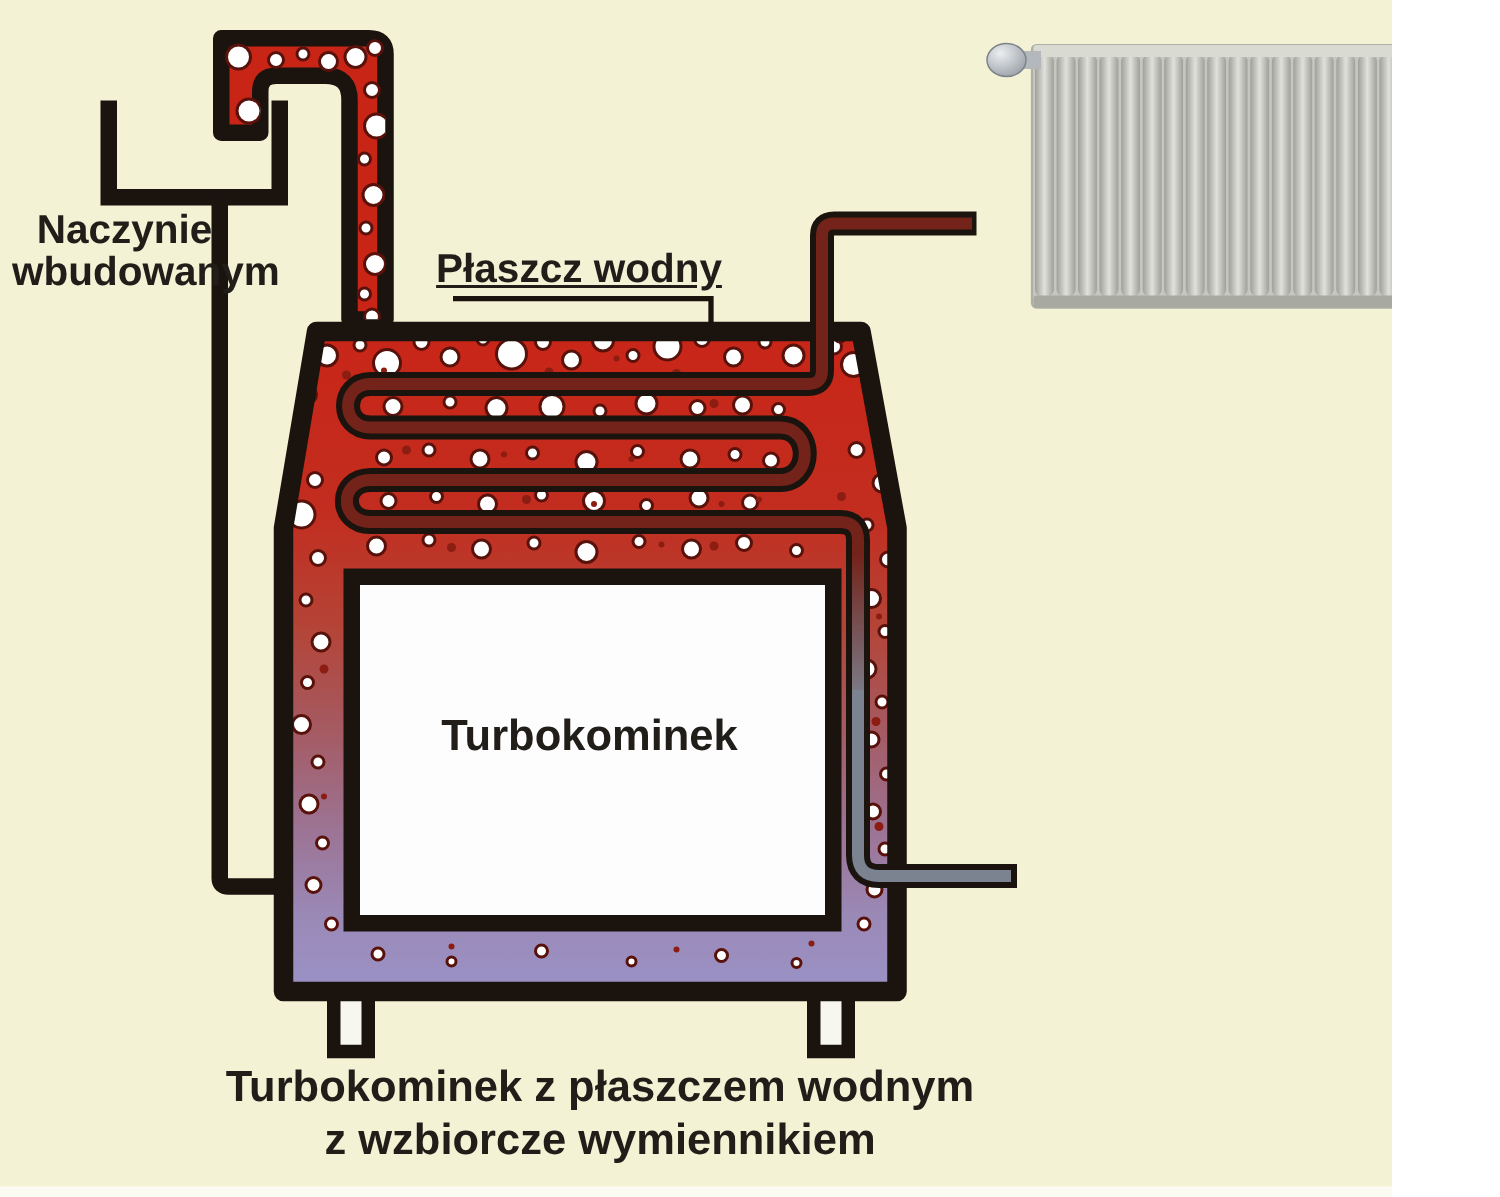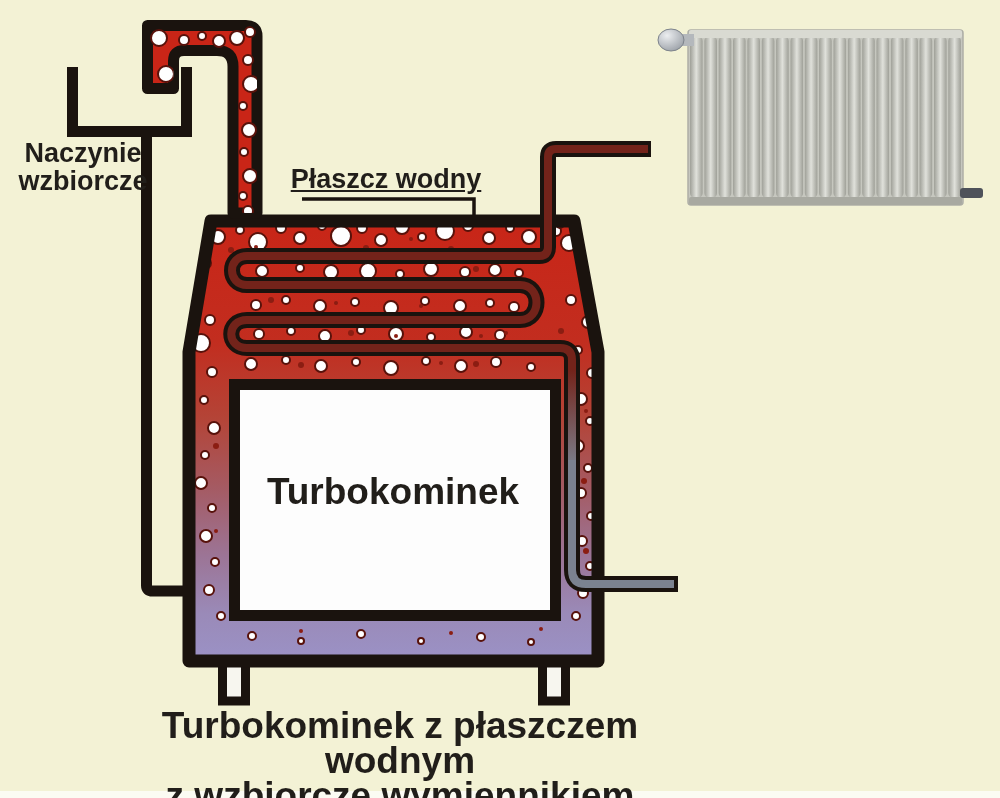--- a/index.html
+++ b/index.html
@@ -1,22 +1,22 @@
 <!DOCTYPE html>
 <html style="--bg: #f3f2d5; --outline: #1a130e; --water-hot: #c92517; --pipe-cool: #7b8290; --text: #211e1a;"><head>
 <meta charset="utf-8">
 <style>
   html,body{margin:0;padding:0;}
   body{font-family:"Liberation Sans",sans-serif;}
-  #stage{position:relative;width:1000px;height:798px;background:var(--bg,#f3f2d5);overflow:hidden;}
+  #stage{position:relative;width:928px;height:798px;background:var(--bg,#f3f2d5);overflow:hidden;}
   #stage svg{position:absolute;left:0;top:0;}
   .lbl{position:absolute;font-weight:bold;color:var(--text,#211e1a);text-align:center;
        -webkit-font-smoothing:antialiased;}
   .lbl-small{font-size:27px;line-height:28px;}
-  .lbl-big{font-size:37px;line-height:35px;}
+  .lbl-big{font-size:29px;line-height:35px;}
 </style>
 </head>
 <body>
 
 <div id="stage">
 
 <svg width="1000" height="798" viewBox="0 0 1000 798">
   <defs>
     <linearGradient id="jg" x1="0" y1="214" x2="0" y2="668" gradientUnits="userSpaceOnUse">
       <stop offset="0" stop-color="#c92517"></stop>
@@ -246,21 +246,21 @@
 
   <g>
     <path d="M651,149 H556 Q548,149 548,157 V247 Q548,256 539,256 H247 C227,256 227,285 247,285 H520 C542,285 542,320 520,320 H247 C226,320 226,348 247,348 H560 Q572,348 572,360 V570 Q572,584 586,584 H678" fill="none" style="stroke:var(--outline,#1a130e)" stroke-width="16" stroke-linejoin="round"></path>
     <path d="M648,149 H556 Q548,149 548,157 V247 Q548,256 539,256 H247 C227,256 227,285 247,285 H520 C542,285 542,320 520,320 H247 C226,320 226,348 247,348 H560 Q572,348 572,360 V468" fill="none" stroke="url(#hg)" stroke-width="8" stroke-linejoin="round"></path>
     <path d="M572,460 V570 Q572,584 586,584 H674" fill="none" style="stroke:var(--pipe-cool,#7b8290)" stroke-width="8" stroke-linejoin="round"></path>
   </g>
 </svg>
 
 <div class="lbl lbl-small" style="left:8px;top:139px;width:150px;">
   <div>Naczynie</div>
-  <div>wzbiorcze</div>
+  <div>wbudowanym</div>
 </div>
 
 <div class="lbl lbl-small" style="left:286px;top:165px;width:200px;text-decoration:underline;">Płaszcz wodny</div>
 
 <div class="lbl lbl-big" style="left:243px;top:474px;width:300px;">Turbokominek</div>
 
 <div class="lbl lbl-big" style="left:100px;top:708px;width:600px;">
   <div>Turbokominek z płaszczem wodnym</div>
   <div>z wzbiorcze wymiennikiem</div>
 </div>

